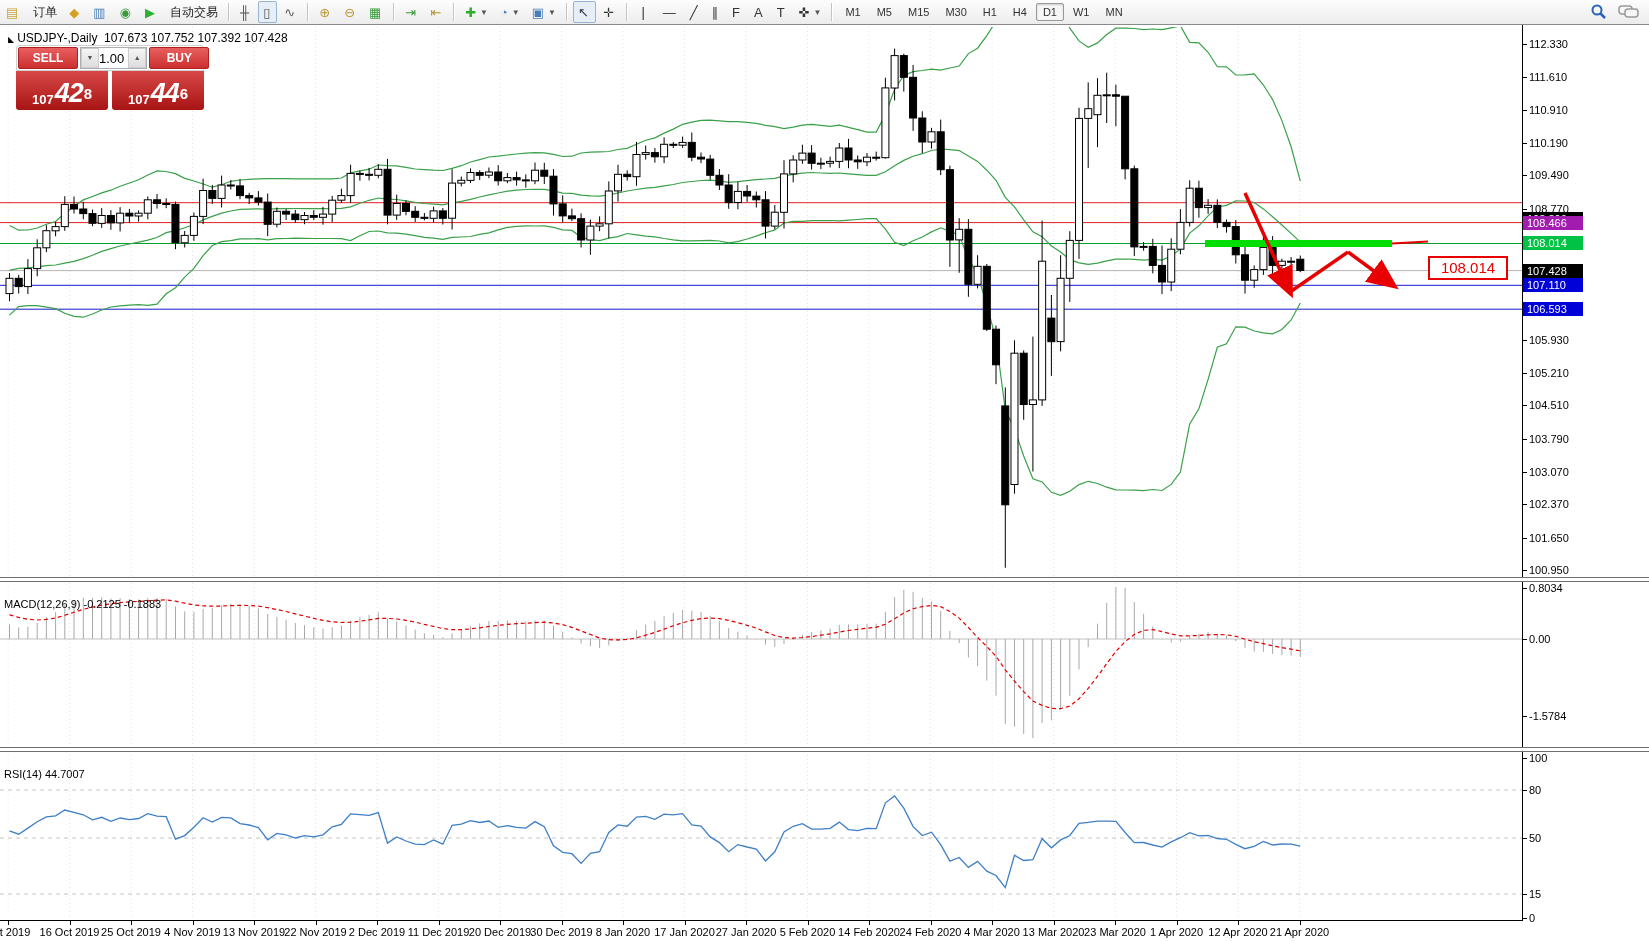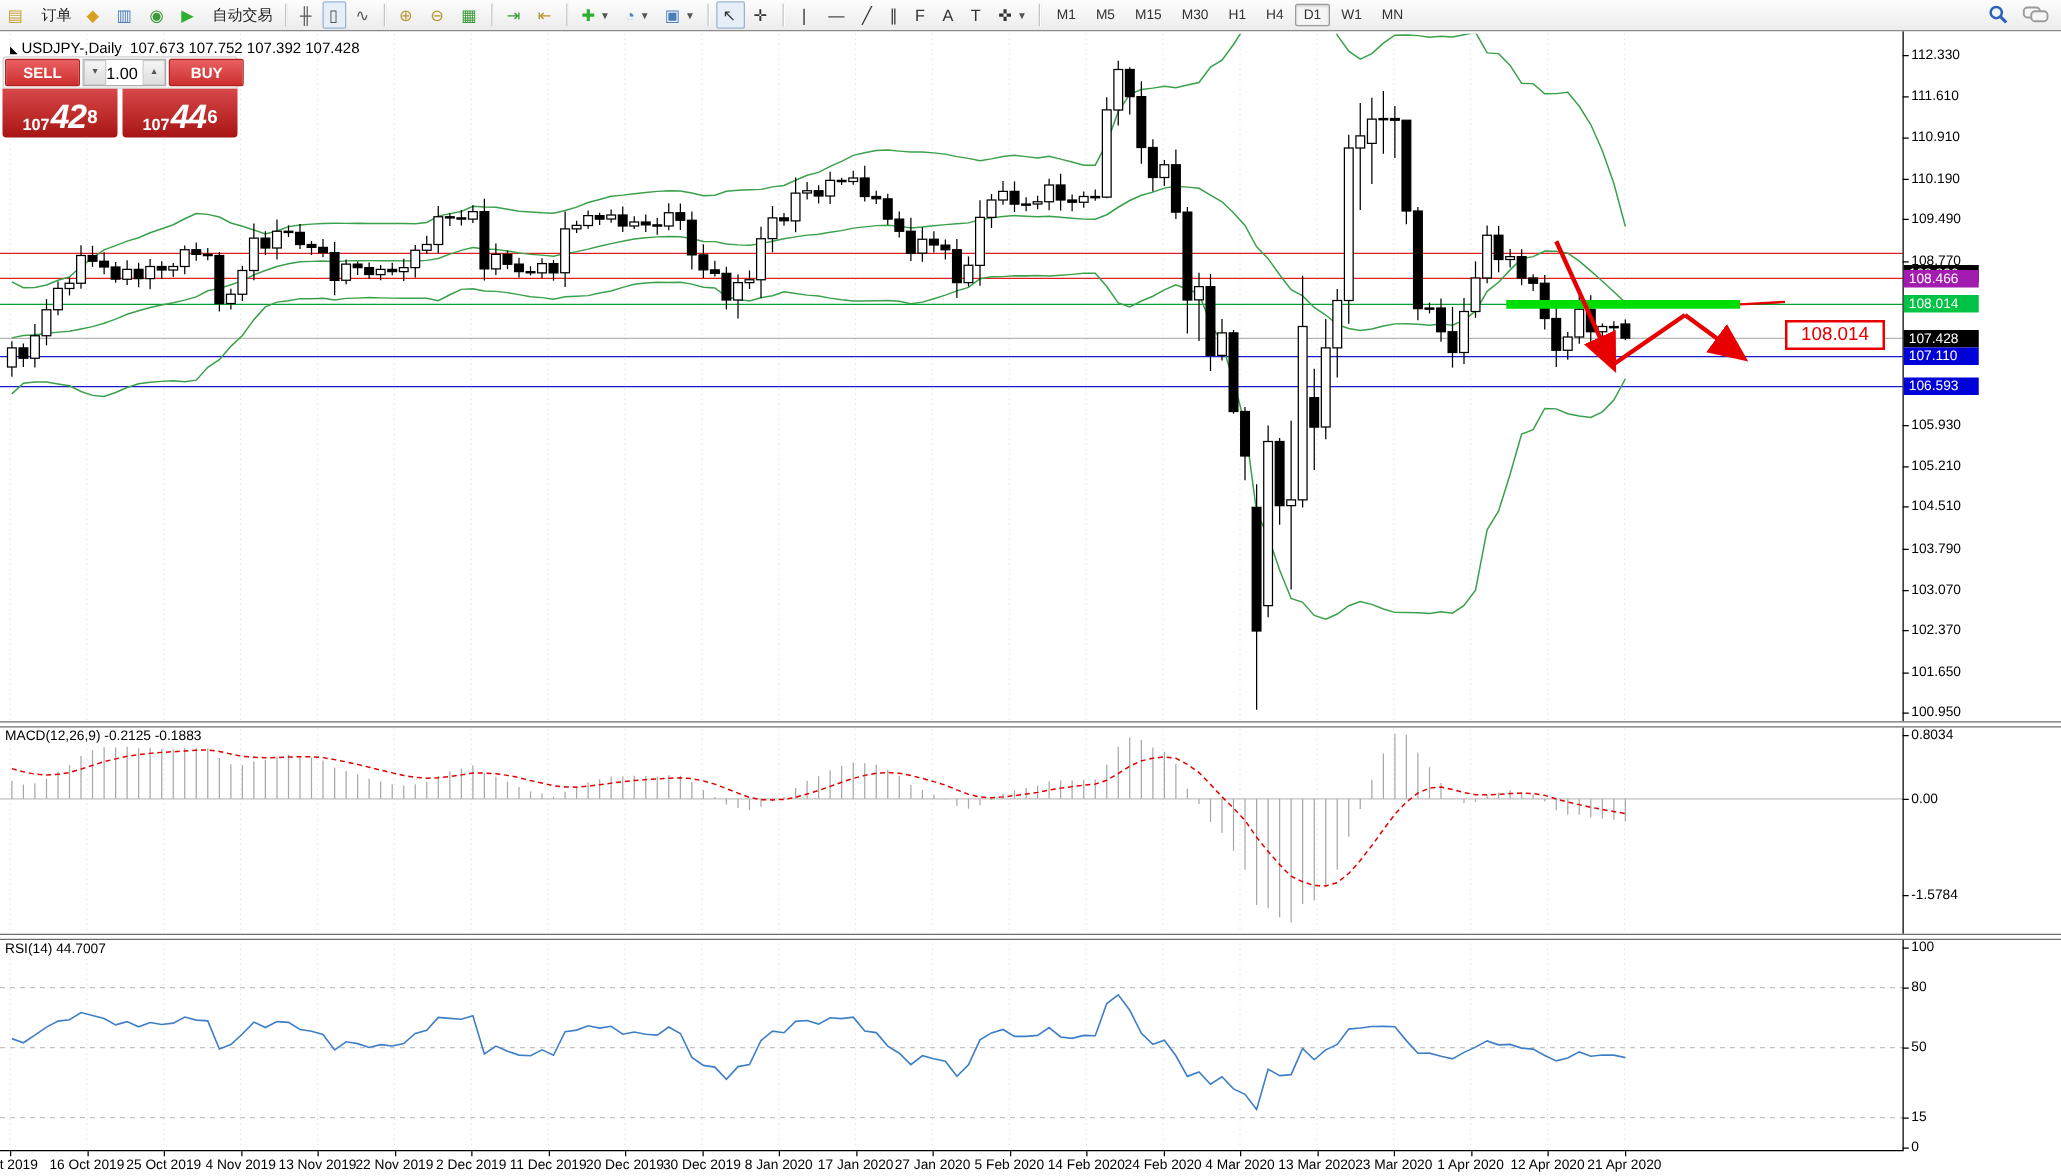--- a/index.html
+++ b/index.html
@@ -18,34 +18,34 @@
   .tb-sep{width:1px;height:18px;background:#c4c4c4;margin:0 4px;border-right:1px solid #fff;}
   .tf-btn{font-size:11px;color:#333;padding:2px 6px;margin:0 1px;border:1px solid transparent;border-radius:2px;}
   .tf-btn.active{border-color:#9a9a9a;background:#f6f6f6;box-shadow:inset 0 1px 2px #ccc;}
   #tb-right{margin-left:auto;display:flex;align-items:center;padding-right:8px;}
   
   #chart-surface{position:absolute;left:0;top:25px;width:1649px;height:916px;background:#fff;}
   #plot-svg{position:absolute;left:0;top:0;z-index:1;}
   .overlay{position:absolute;z-index:10;}
   #chart-title{left:8px;top:6px;font-size:12px;color:#000;white-space:pre;}
   #chart-title .mini{font-size:8px;margin-right:3px;color:#000;}
-  .panel-label{font-size:11px;color:#000;white-space:pre;z-index:10;position:absolute;}
+  .panel-label{font-size:11px;color:#000;white-space:pre;z-index:10;position:absolute;margin-top:15px;}
   .sep3{position:absolute;left:0;width:1649px;height:3px;background:#fff;
         border-top:1px solid #6e6e6e;border-bottom:1px solid #6e6e6e;z-index:6;}
   
   .ptick{position:absolute;left:1529px;font-size:11px;color:#000;z-index:5;}
   .tickmark{position:absolute;left:1522px;width:5px;height:1px;background:#000;z-index:5;}
   .badge{position:absolute;left:1523px;width:56px;height:14px;line-height:14px;font-size:11px;
          color:#fff;padding-left:4px;z-index:7;}
   .dlab{position:absolute;top:901px;font-size:11px;color:#000;transform:translateX(-50%);white-space:nowrap;z-index:5;}
   .dtick{position:absolute;top:896px;width:1px;height:4px;background:#000;z-index:5;}
   #vaxis-line{position:absolute;left:1522px;top:0px;width:1px;height:895px;background:#000;z-index:4;}
   #haxis-line{position:absolute;left:0;top:895px;width:1523px;height:1px;background:#000;z-index:4;}
   
-  #trade-panel{position:absolute;left:2px;top:20px;width:188px;z-index:20;}
+  #trade-panel{position:absolute;left:16px;top:20px;width:188px;z-index:20;}
   #tp-row1{display:flex;align-items:center;height:24px;background:#fff;border:1px solid #d0d0d0;border-radius:3px 3px 0 0;}
   .tp-btn{flex:0 0 58px;height:20px;margin:1px;border-radius:2px;color:#fff;font-size:12px;font-weight:bold;
           text-align:center;line-height:20px;background:linear-gradient(#e96060,#cc2f2f);border:1px solid #b02020;}
   #tp-vol{flex:1;display:flex;align-items:center;height:20px;border:1px solid #abadb3;background:#fff;margin:1px;}
   .spin{width:16px;height:18px;font-size:7px;color:#555;text-align:center;line-height:18px;background:linear-gradient(#f5f5f5,#ddd);border:1px solid #ccc;}
   #tp-vol-value{flex:1;text-align:right;font-size:13px;padding-right:4px;color:#000;}
   #tp-row2{display:flex;gap:4px;margin-top:0px;text-align:right;}
   .tp-price{flex:1;height:36px;color:#fff;background:linear-gradient(#d84848,#a81414);border-radius:0 0 3px 3px;
             display:flex;align-items:flex-end;justify-content:center;padding-bottom:3px;}
   .tp-small{font-size:13px;font-weight:bold;margin-right:1px;line-height:15px;}

